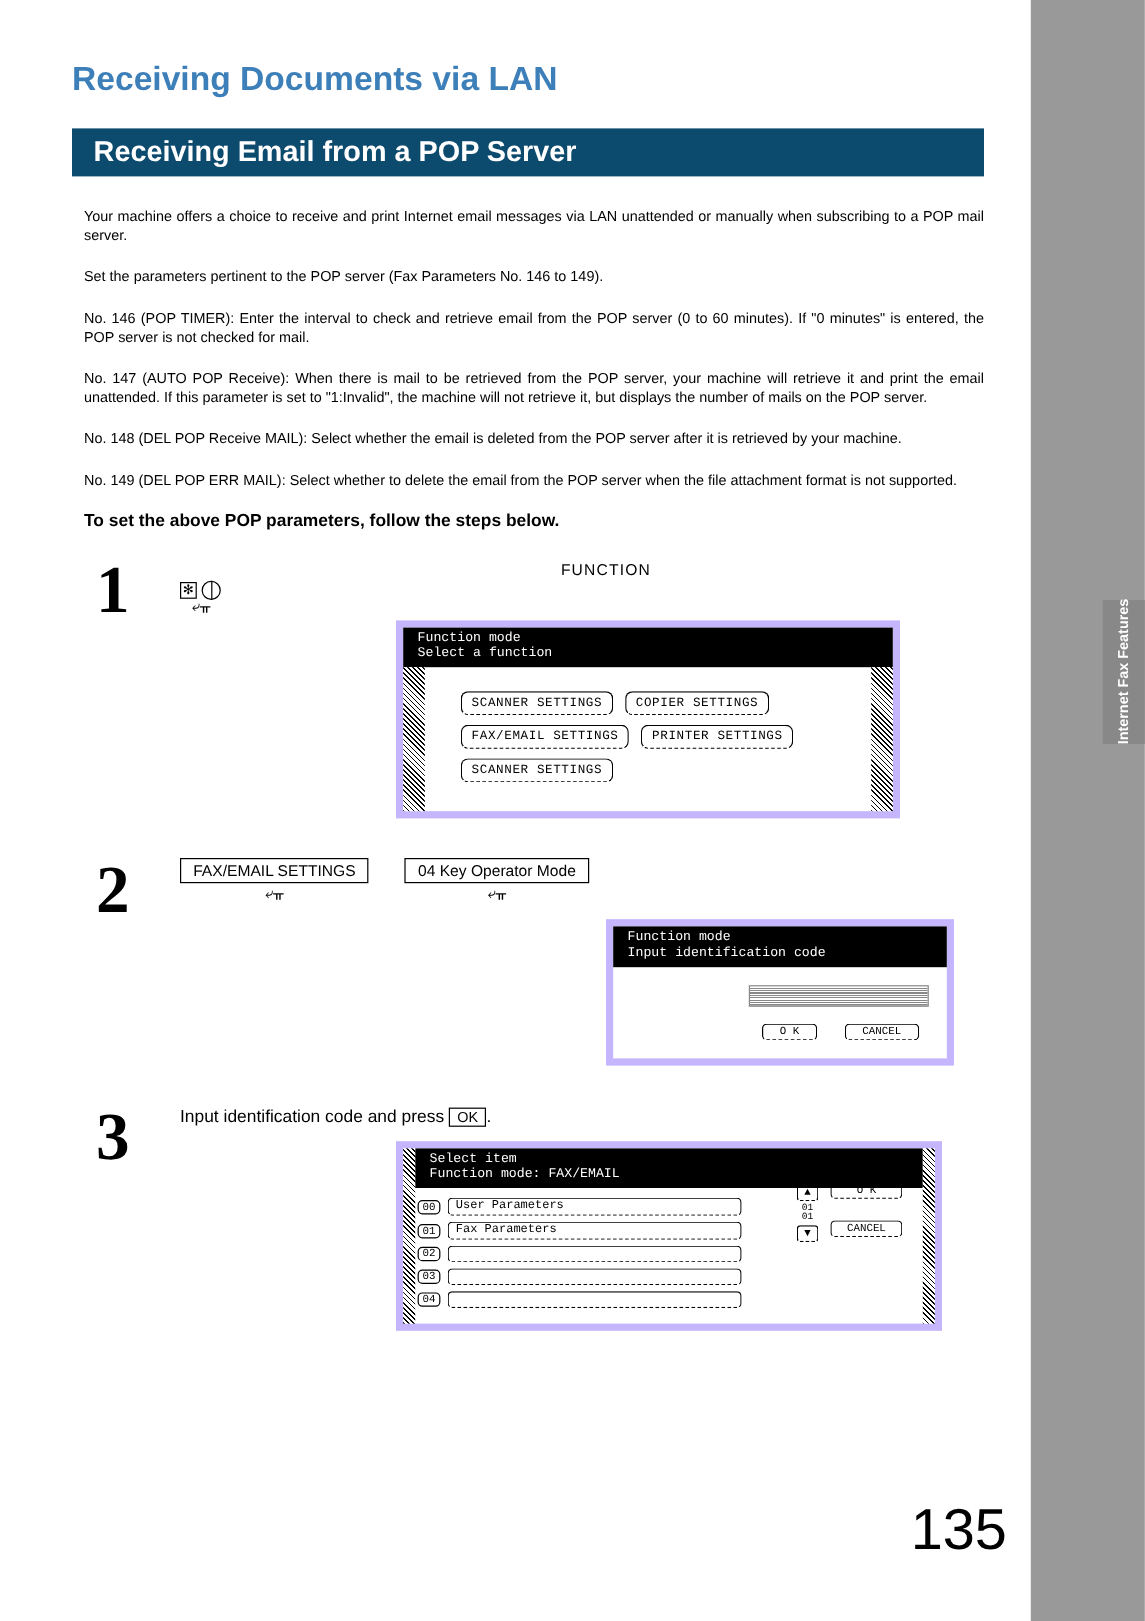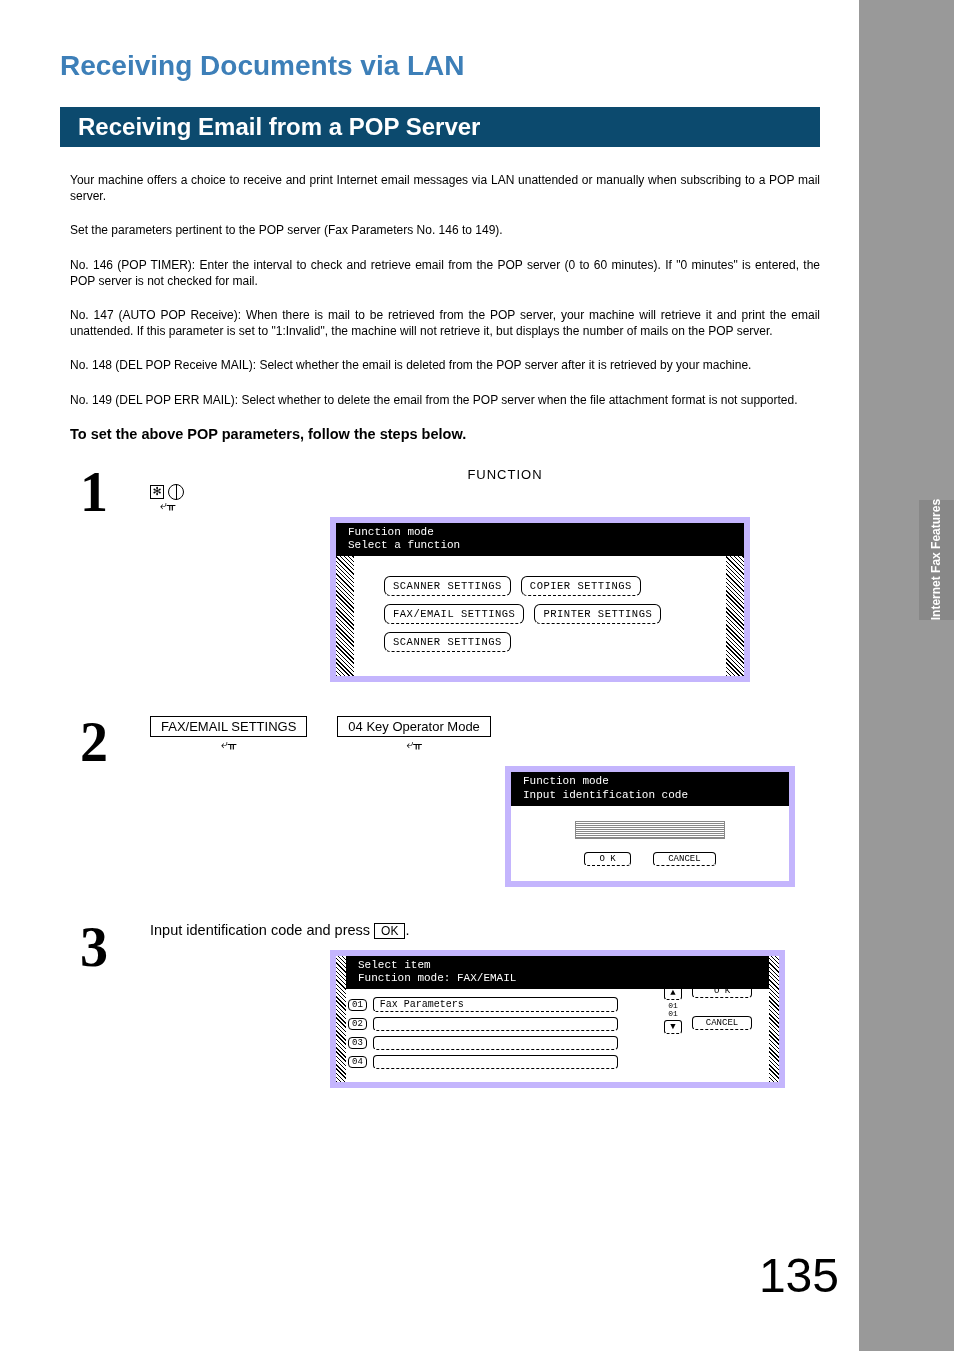--- a/index.html
+++ b/index.html
@@ -33,21 +33,21 @@
   .btn55 { display:inline-block; border:1px solid #000; border-radius:6px; padding:3px 8px; min-width:120px; text-align:left; font-size:10.5px; letter-spacing:0.5px; margin:2px 10px 6px 0; border-bottom:1px dashed #000; }
 
   .screen1 { width:420px; margin-left:180px; margin-top:5px; }
   .btn-grid1 { display:flex; flex-wrap:wrap; padding:0 30px; }
 
   .step2-labels { display:flex; gap:30px; align-items:flex-start; }
   .boxed { border:1px solid #000; padding:2px 10px; font-size:13px; }
   .press-under { text-align:center; font-size:12px; margin-top:2px; }
 
   .screen2 { width:290px; margin-left:355px; margin-top:15px; }
-  .scr2-body { padding:15px; text-align:center; }
+  .scr2-body { padding:15px; text-align:right; }
   .input-shade { display:inline-block; width:150px; height:18px; background: repeating-linear-gradient(0deg,#888 0 1px, #fff 1px 2px); border:1px solid #888; margin-bottom:10px; }
   .tiny-btn { display:inline-block; border:1px solid #000; border-radius:4px; padding:1px 14px; font-size:9px; margin: 0 8px; border-bottom:1px dashed #000; }
 
   .step3-text { font-size:14.5px; }
   .ok-key { border:1px solid #000; padding:0 6px; font-size:12px; }
 
   .screen3 { width:455px; margin-left:180px; margin-top:12px; position:relative; }
   .scr3-body { padding:8px 12px 8px 12px; }
   .list-row { display:flex; align-items:center; gap:6px; margin-bottom:5px; }
   .num-badge { border:1px solid #000; border-radius:4px; font-size:9px; padding:0 3px; }
@@ -152,20 +152,24 @@
 
       <div class="screen screen3">
         <div class="scr3-shade-left"></div>
         <div class="scr3-shade-right"></div>
         <div class="screen-header" style="margin:0 10px;">
           <div>Select item</div>
           <div>Function mode: FAX/EMAIL</div>
         </div>
         <div class="scr3-body">
           <div class="list-row">
+            <span class="num-badge">00</span>
+            <span class="row-btn">User Parameters</span>
+          </div>
+          <div class="list-row">
             <span class="num-badge">01</span>
             <span class="row-btn">Fax Parameters</span>
           </div>
           <div class="list-row">
             <span class="num-badge">02</span>
             <span class="row-btn"></span>
           </div>
           <div class="list-row">
             <span class="num-badge">03</span>
             <span class="row-btn"></span>

